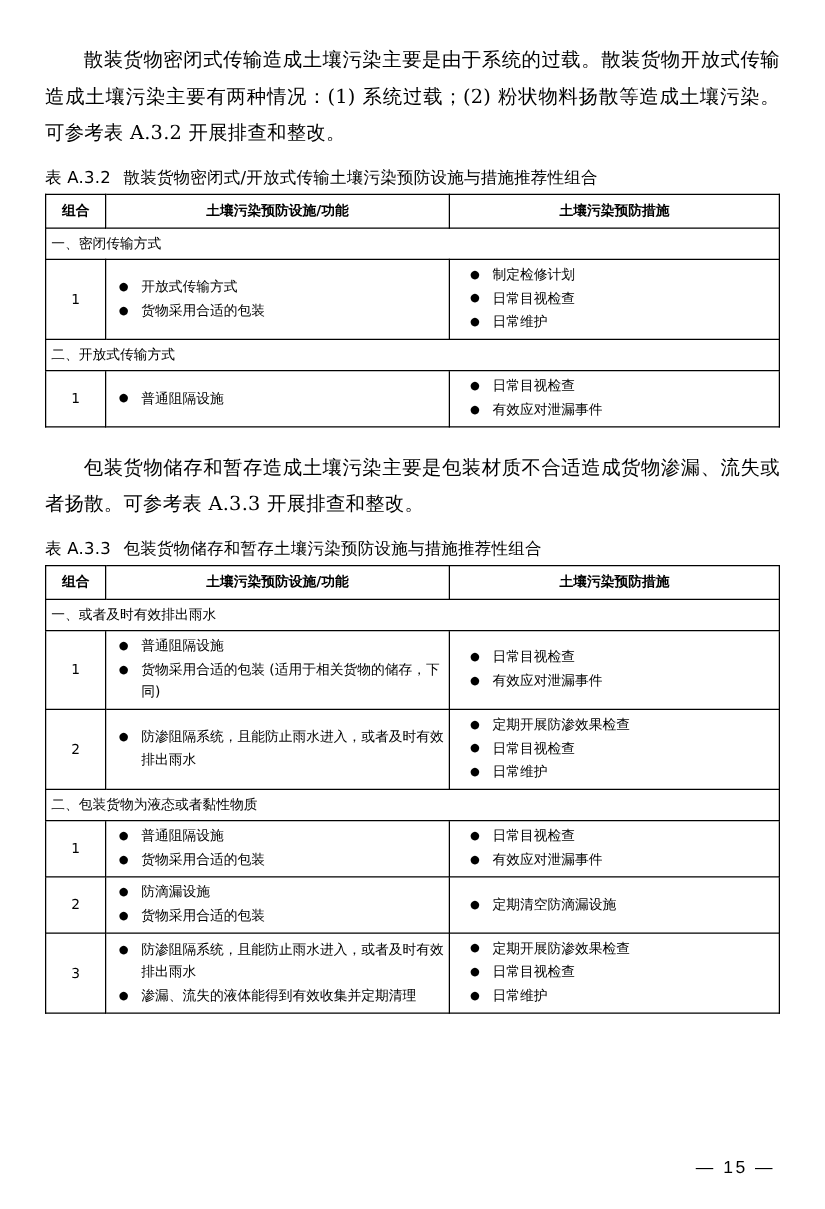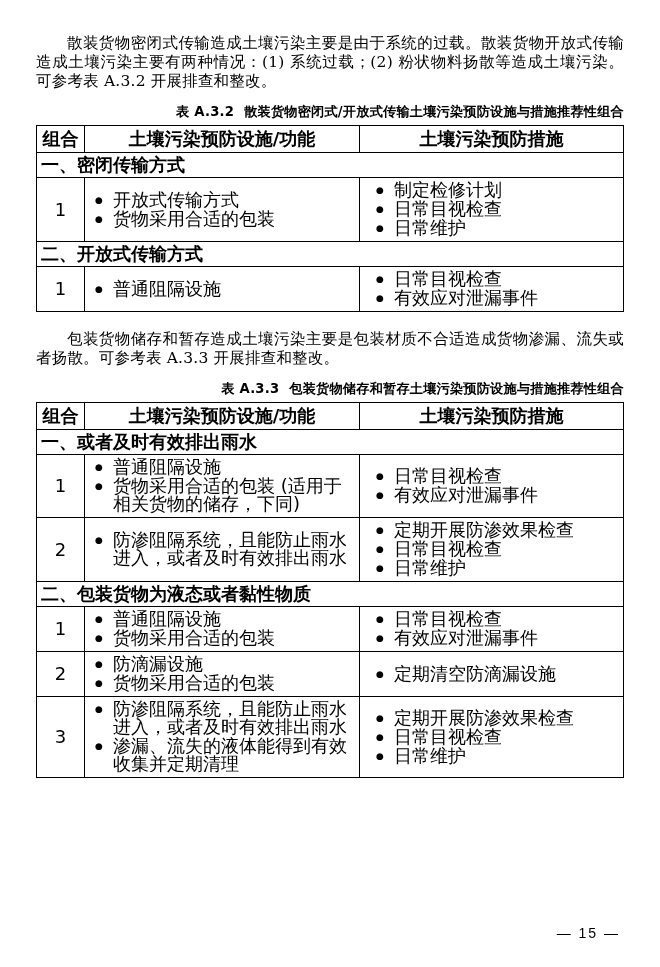--- a/index.html
+++ b/index.html
@@ -32,43 +32,43 @@
   }
   h2.section-heading .num {
     letter-spacing: 1px;
   }
   h2.section-heading .gap {
     display: inline-block;
     width: 14px;
   }
   p.para {
     font-size: 15.5px;
-    line-height: 19px;
+    line-height: 29px;
     margin: 0 0 8px 0;
     text-indent: 2em;
     text-align: justify;
     text-justify: inter-ideograph;
     letter-spacing: 0.2px;
   }
   .table-caption {
     font-family: "DejaVu Sans", "Liberation Sans", sans-serif;
     font-size: 13.2px;
-    font-weight: bold;
-    text-align: right;
+    font-weight: normal;
+    text-align: left;
     margin: 12px 0 4px 0;
     letter-spacing: 0.2px;
   }
   .table-caption .cgap {
     display: inline-block;
     width: 10px;
   }
   table.doc-table {
     width: 100%;
     border-collapse: collapse;
-    font-size: 18px;
+    font-size: 11px;
     font-family: "DejaVu Sans", "Liberation Sans", sans-serif;
     table-layout: fixed;
   }
   table.doc-table td, table.doc-table th {
     border: 1px solid #000000;
     padding: 3px 4px;
     vertical-align: middle;
     line-height: 18px;
   }
   table.doc-table th {
@@ -76,21 +76,21 @@
     font-weight: bold;
     padding: 4px 4px;
   }
   td.col-combo {
     width: 48px;
     text-align: center;
   }
   td.col-group {
     text-align: left;
     padding-left: 6px;
-    font-weight: bold;
+    font-weight: normal;
   }
   td.cell-list {
     vertical-align: top;
     padding: 4px 4px 4px 2px;
   }
   ul.bullets {
     list-style: none;
     margin: 0;
     padding: 0;
   }

